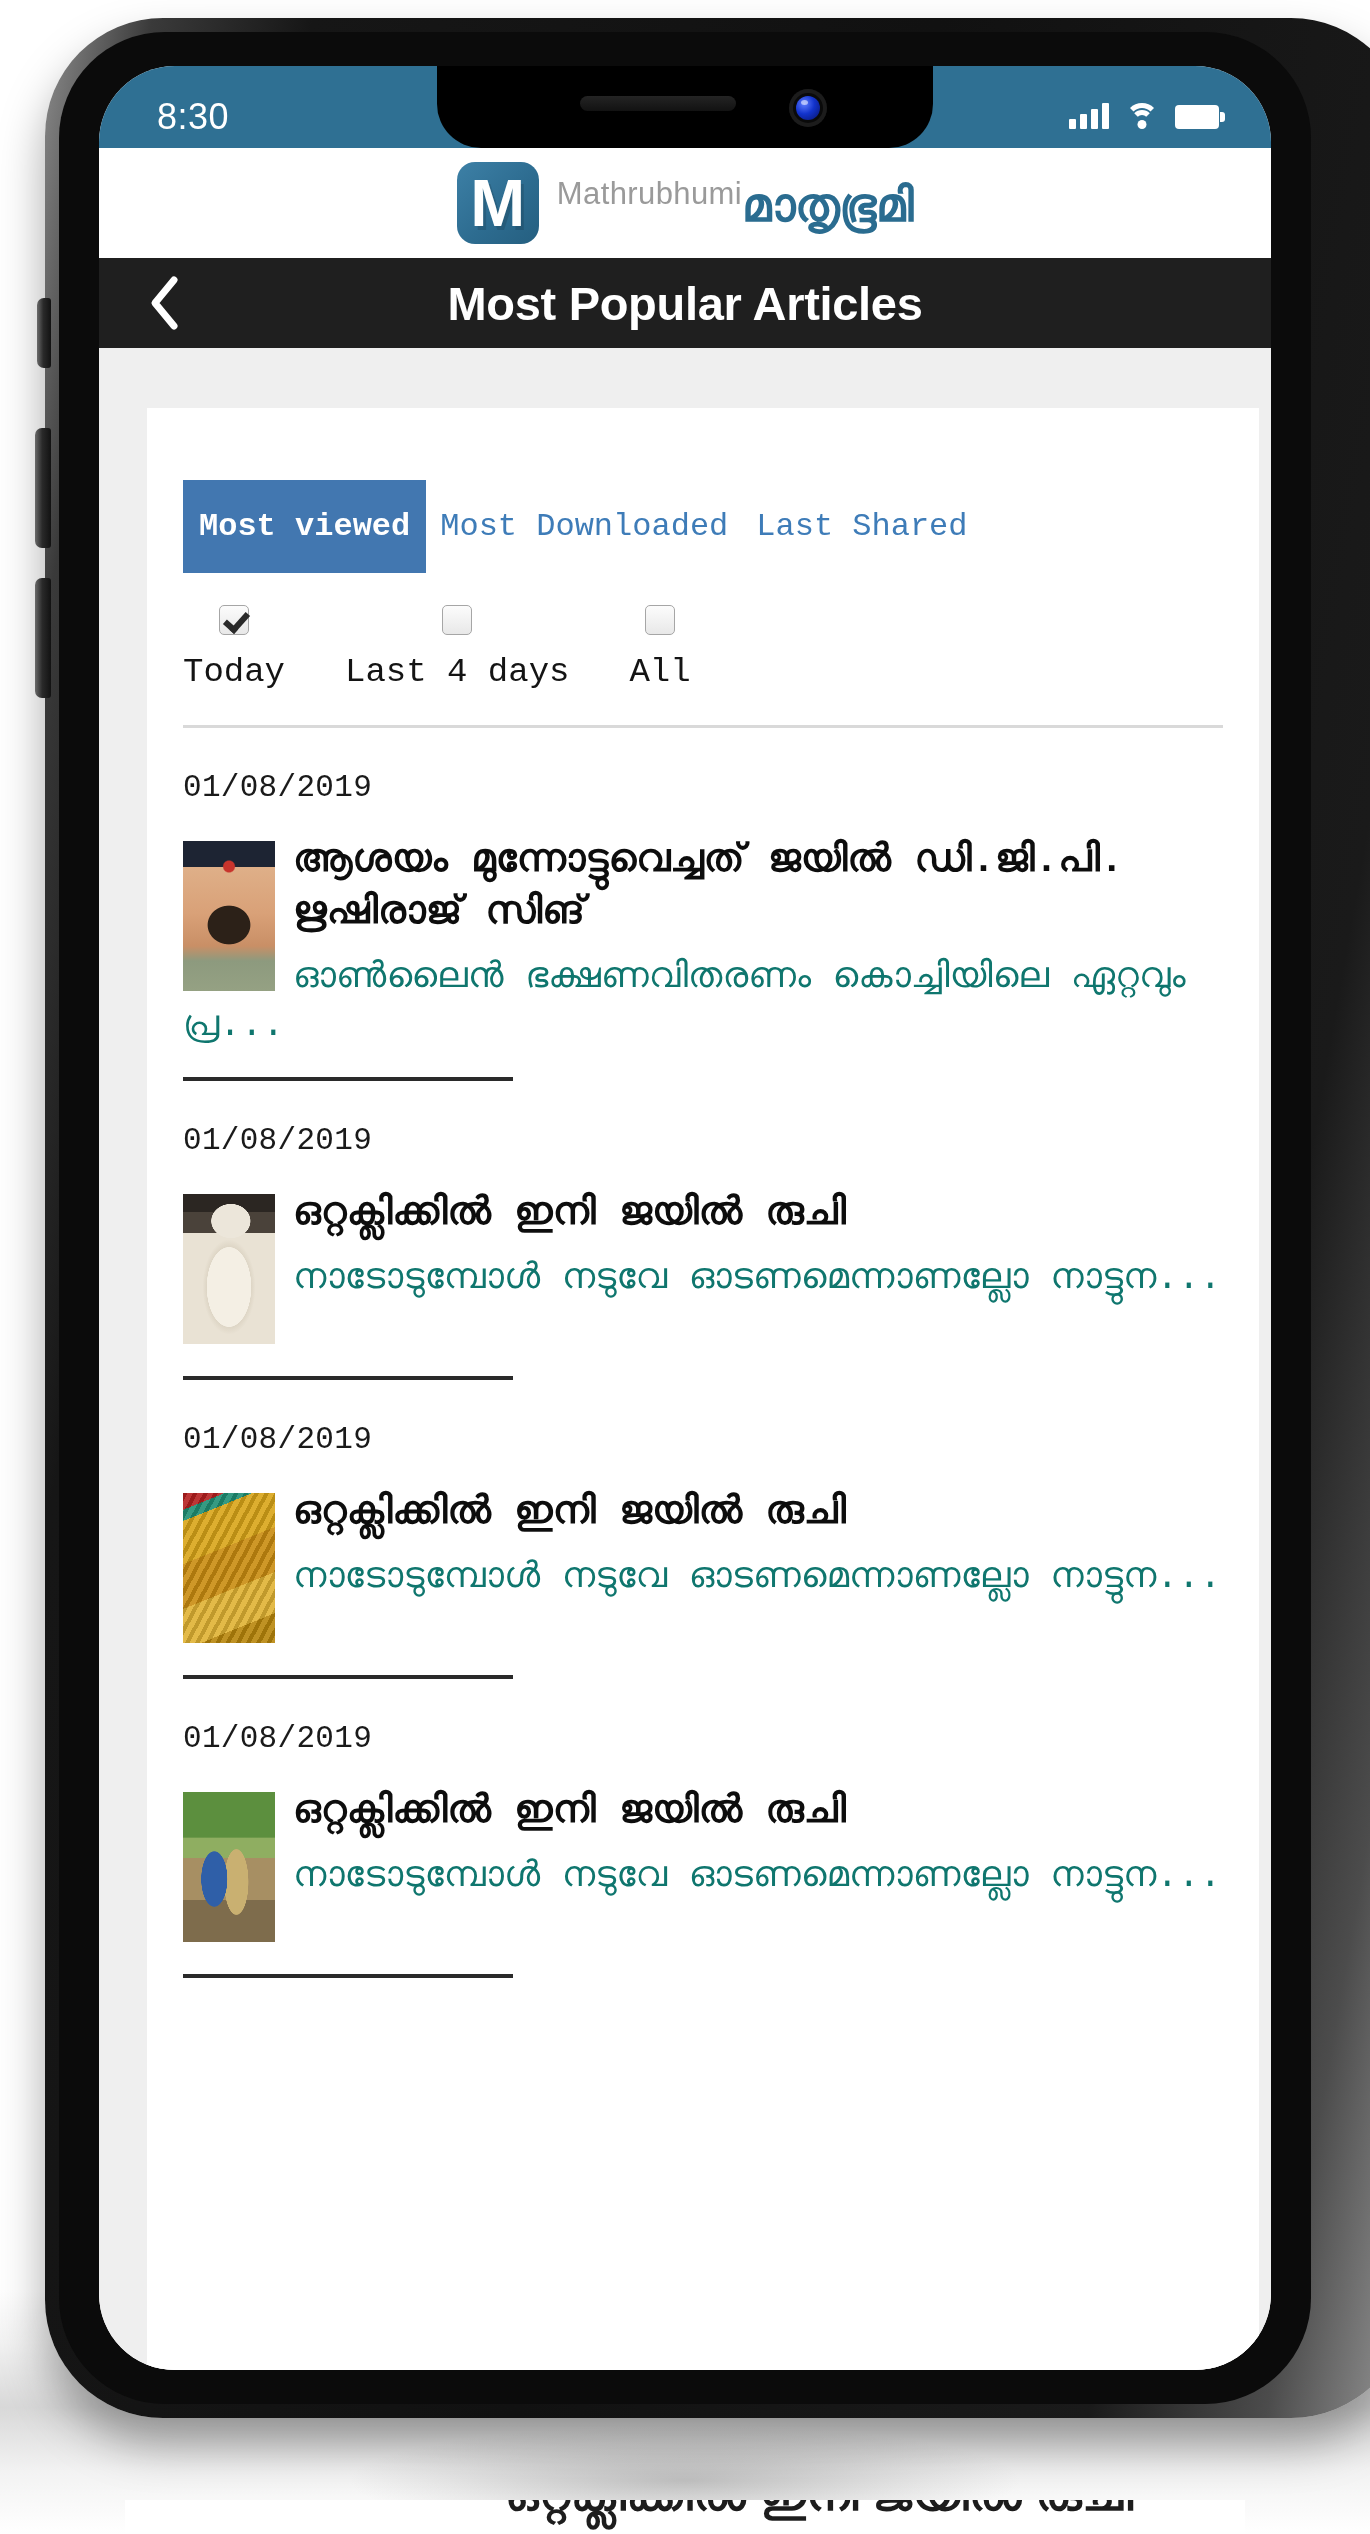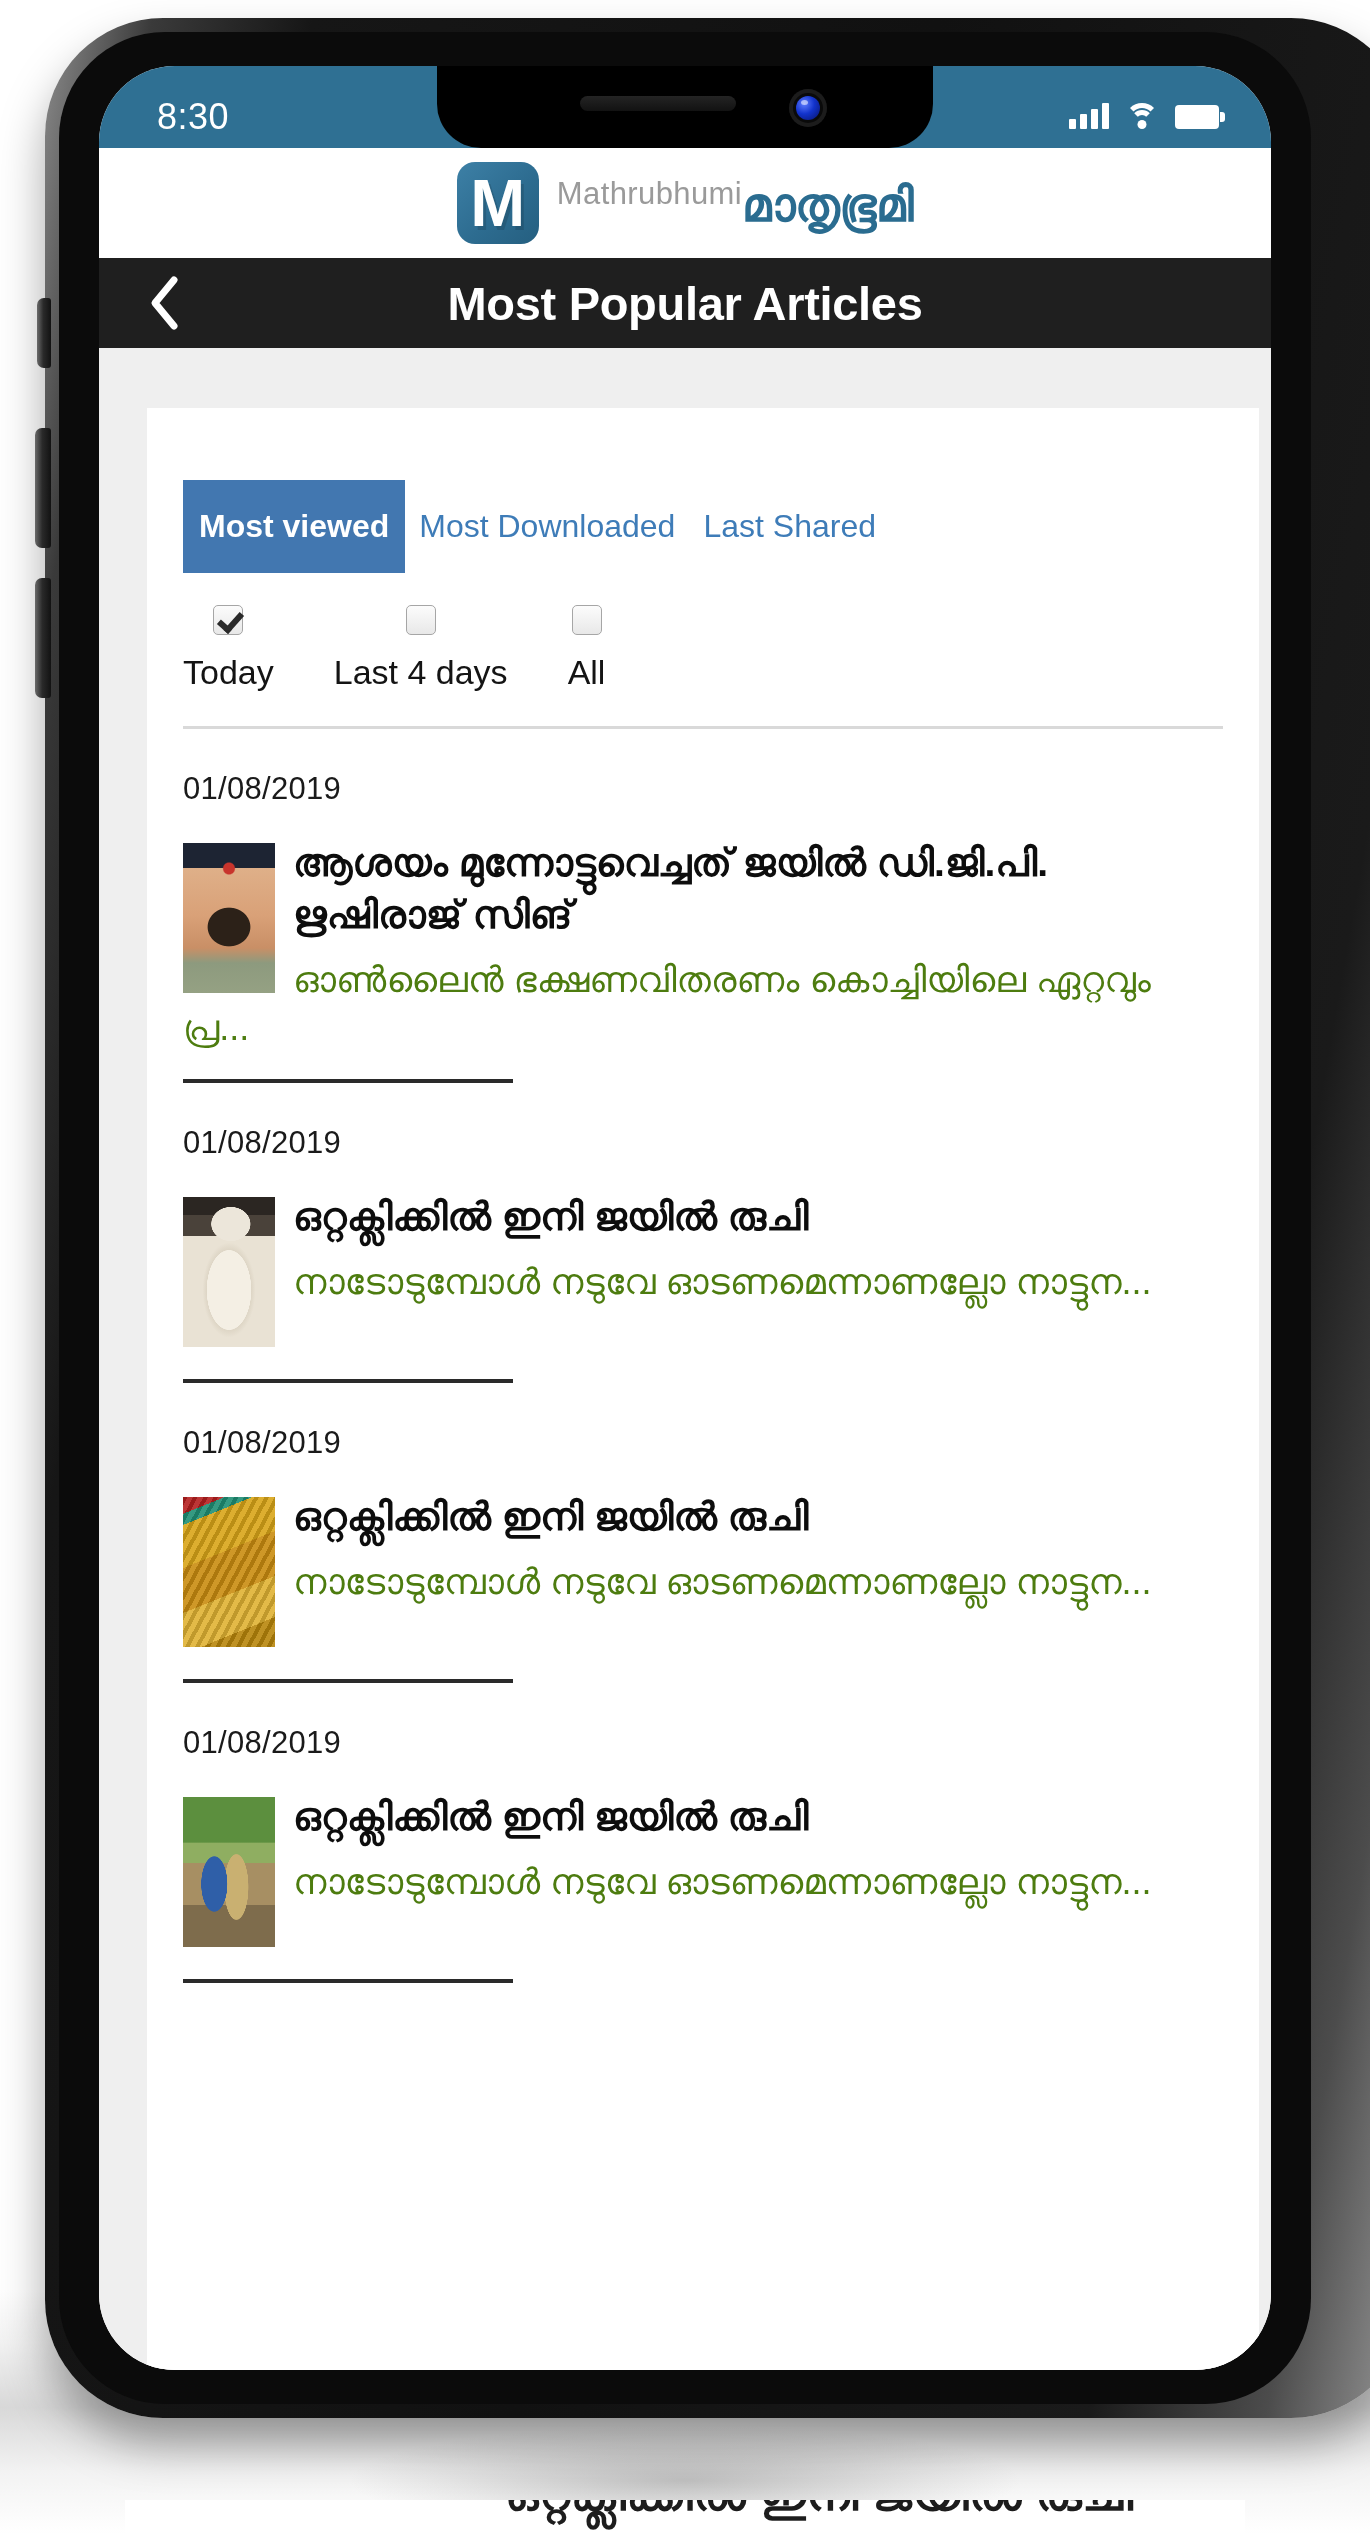--- a/index.html
+++ b/index.html
@@ -272,20 +272,21 @@
     font-weight: 600;
     letter-spacing: -.3px;
   }
 
   
   #page-body {
     height: calc(2304px - 82px - 110px - 90px);
     background: #efefef;
     padding: 60px 0 5px 0;
     overflow: hidden;
+    font-family: Liberation Mono, monospace;
   }
   #card {
     margin: 0 12px 0 48px;
     background: #ffffff;
     min-height: 1980px;
     padding: 72px 0 0 0;
   }
 
   
   #tabs {
@@ -361,21 +362,21 @@
     background-repeat: no-repeat;
   }
   .art-title {
     font-size: 39px;
     font-weight: 700;
     color: #0d0d0d;
     line-height: 1.34;
   }
   .art-excerpt {
     font-size: 36px;
-    color: #4d7c0f;
+    color: #0f766e;
     line-height: 1.36;
     margin-top: 14px;
   }
   .art-rule {
     clear: both;
     margin-top: 26px;
     width: 330px;
     height: 4px;
     background: #2a2a2a;
   }

